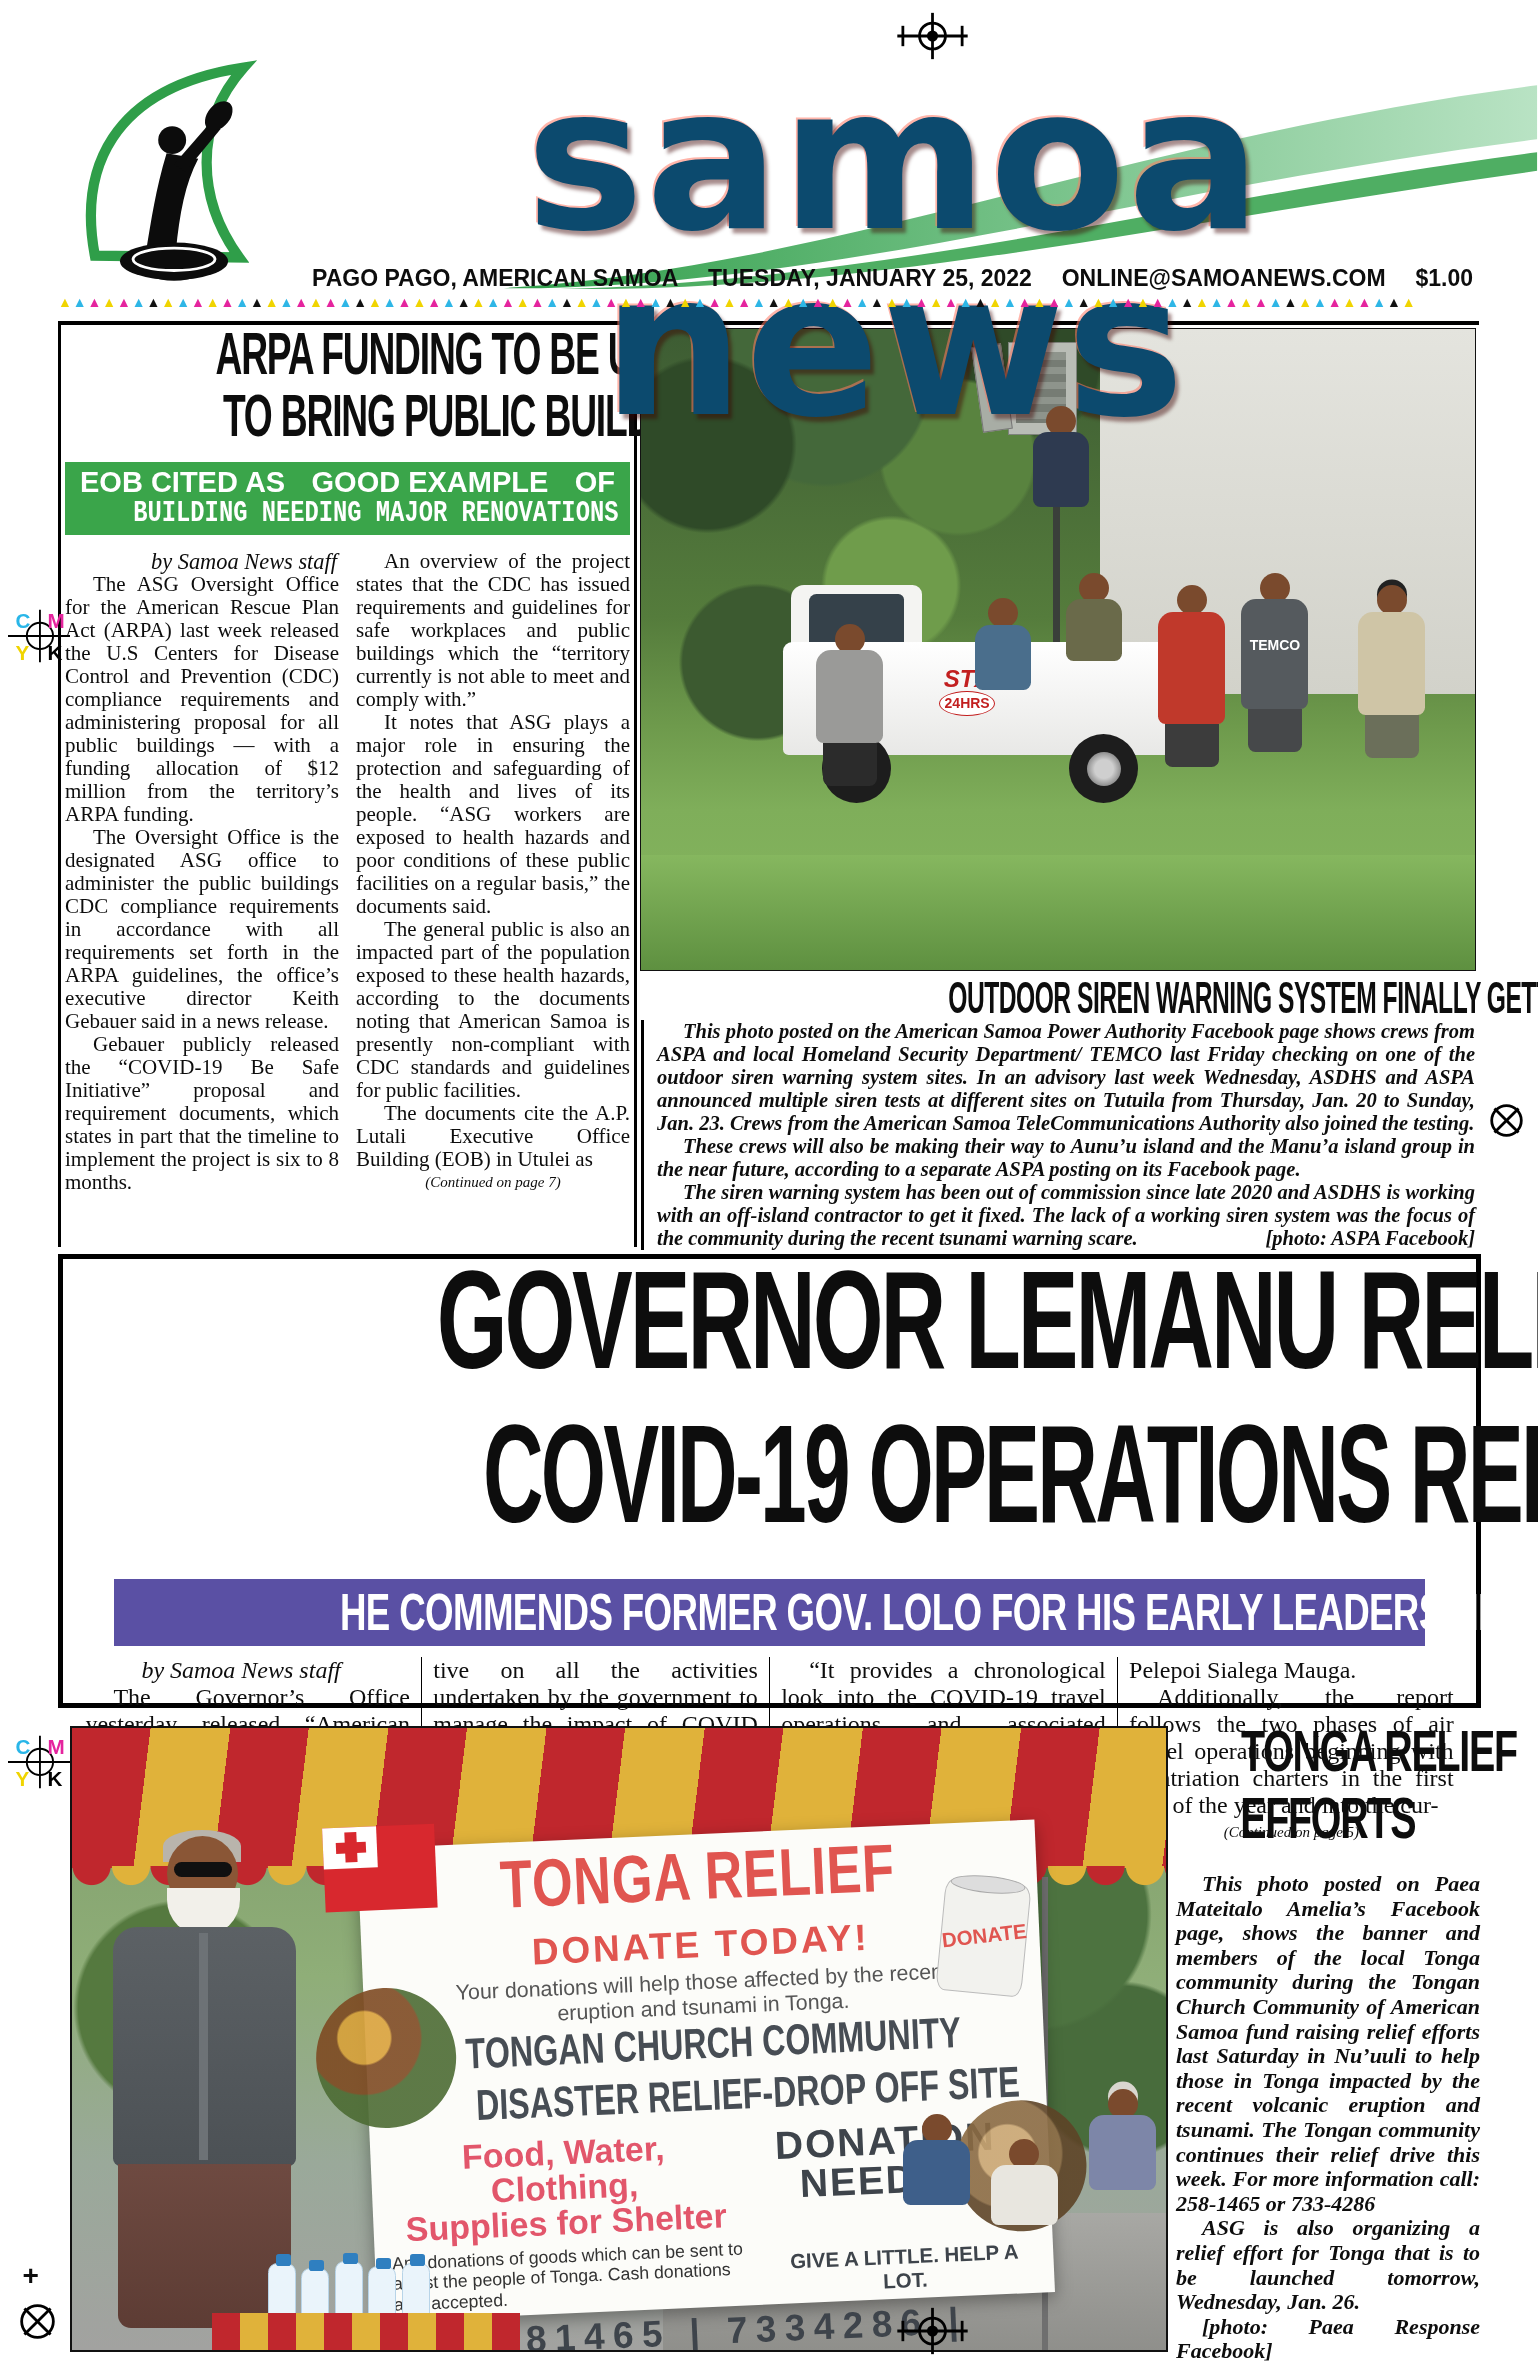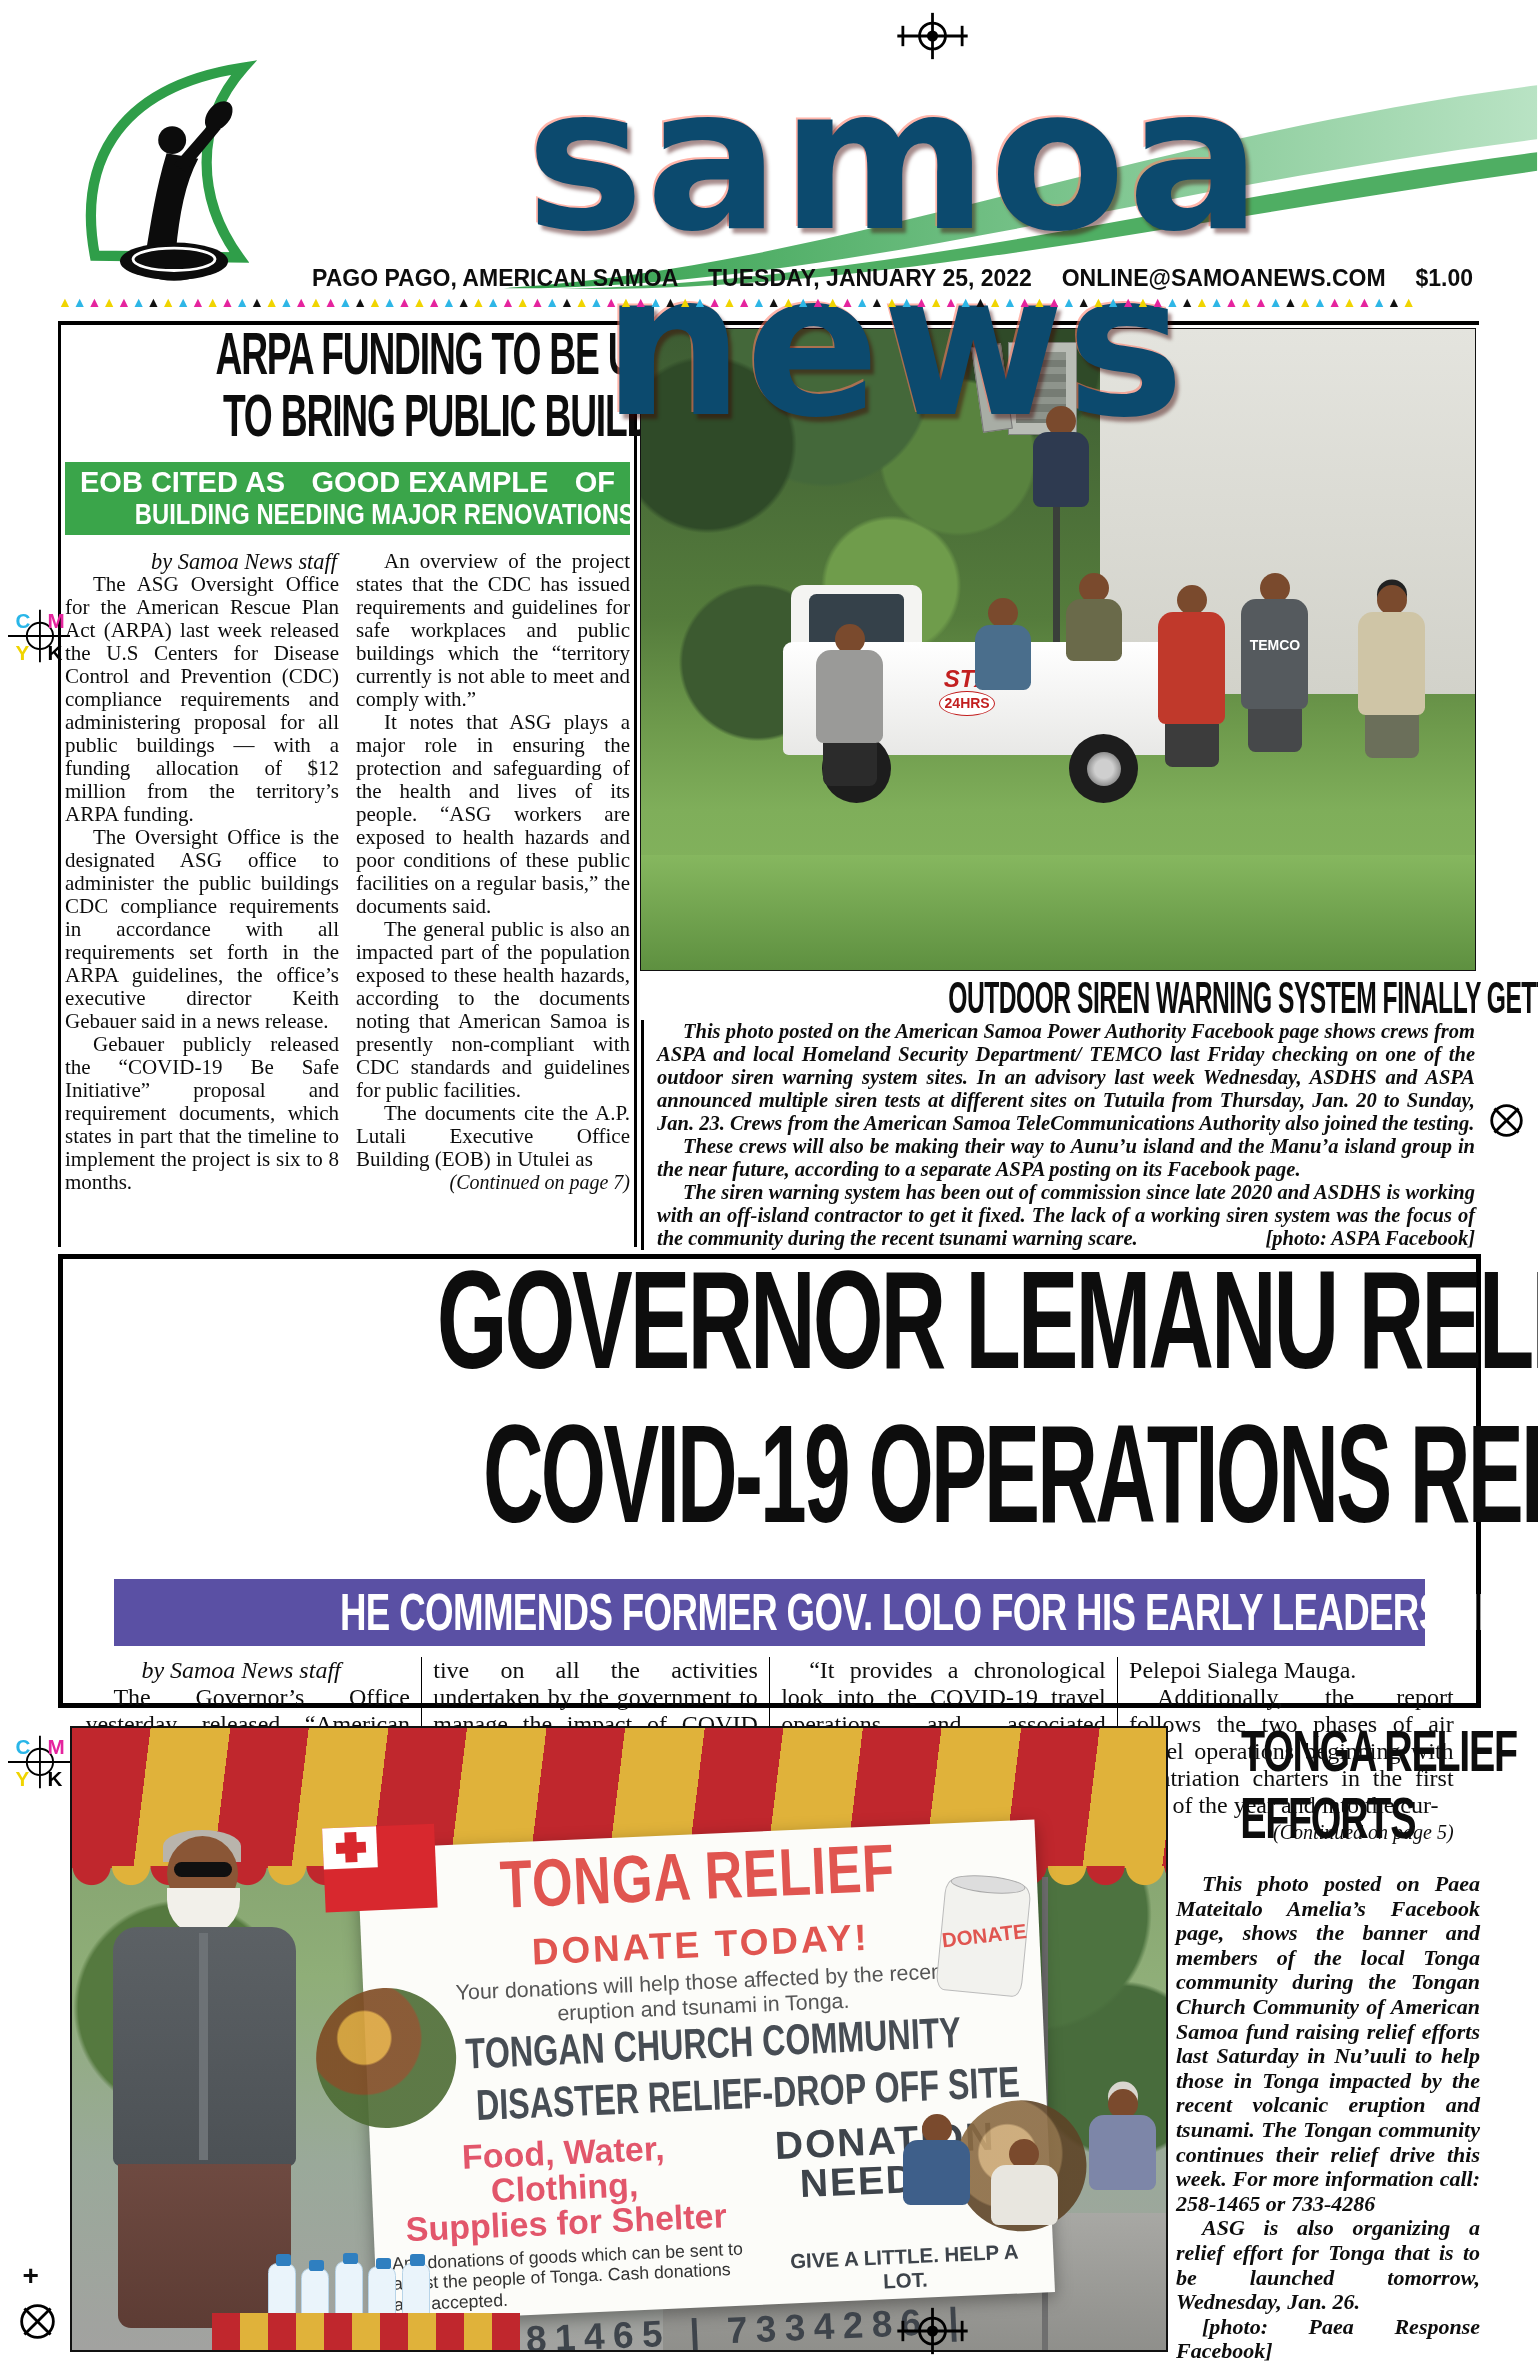--- a/index.html
+++ b/index.html
@@ -23,28 +23,28 @@
   #left-rule { left:58px; top:324px; width:2.8px; height:923px; background:#000; }
   #vert-divider { left:634px; top:324px; width:2.8px; height:923px; background:#000; }
 
   
   #arpa { left:65px; top:330px; width:565px; }
   .arpa-hline { text-align:center; line-height:47px; }
   .arpa-hline .cx { font-size:60px; font-weight:bold; letter-spacing:-1.9px; transform:scaleX(.62); }
   #arpa-banner { margin-top:7.5px; background:#3aa54a; padding:4.7px 15px; }
   #arpa-banner .l1 { display:flex; justify-content:space-between; }
   #arpa-banner span { color:#fff; font-weight:bold; font-size:29px; line-height:32px; }
-  #arpa-banner .l2 { text-align:left; }
+  #arpa-banner .l2 { text-align:left;font-family:Liberation Mono, monospace; }
   #arpa-banner .l2 .cx { transform:scaleX(.82); }
   #arpa-cols { margin-top:15px; display:flex; gap:17px; }
   .newscol { width:274px; font-family:"Liberation Serif", serif; font-size:21px;
     line-height:23px; text-align:justify; }
   .newscol p { text-indent:28px; }
   .byline { font-style:italic; font-size:22.4px; padding-left:86px; text-indent:0 !important; }
-  .continued { text-align:right; font-style:italic; font-size:20px; font-family:"Liberation Serif", serif; }
+  .continued { text-align:center; font-style:italic; font-size:15px; font-family:"Liberation Serif", serif; }
 
   
   #siren-photo { left:640px; top:328px; width:836px; height:643px; border:1.9px solid #111;
     overflow:hidden; background:linear-gradient(180deg,#3d5c33 0%,#557c3c 45%,#6e9a4c 62%,#7fae5a 75%,#86b75f 100%); }
   .ps-trees { position:absolute; inset:0;
     background:
       radial-gradient(circle at 8% 18%, #2f4a28 0 84px, transparent 89px),
       radial-gradient(circle at 22% 8%, #44683a 0 103px, transparent 107px),
       radial-gradient(circle at 38% 20%, #59833f 0 75px, transparent 79px),
       radial-gradient(circle at 30% 40%, #6f9c4b 0 65px, transparent 70px),

